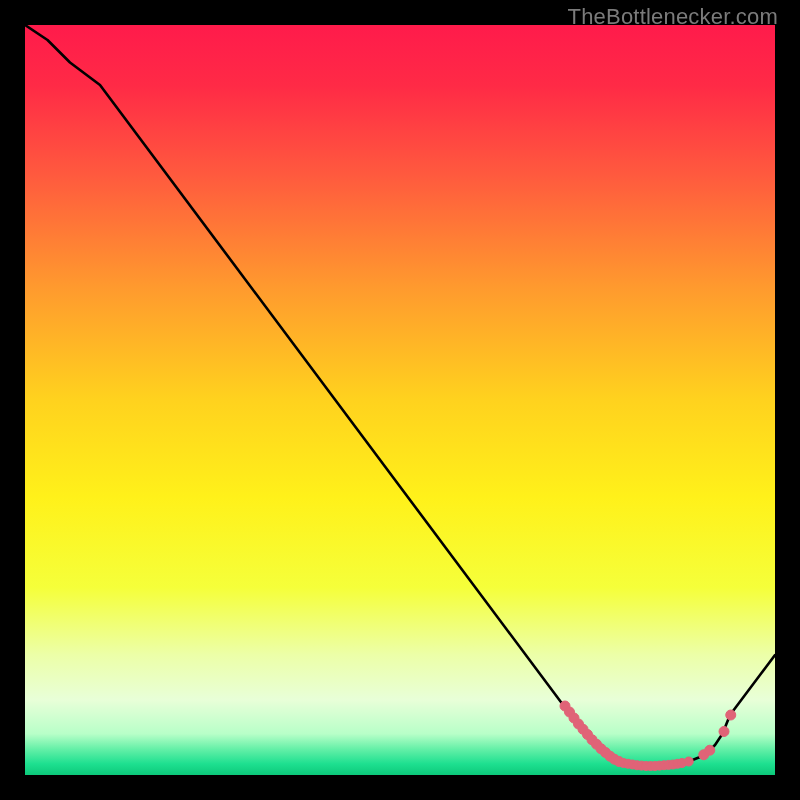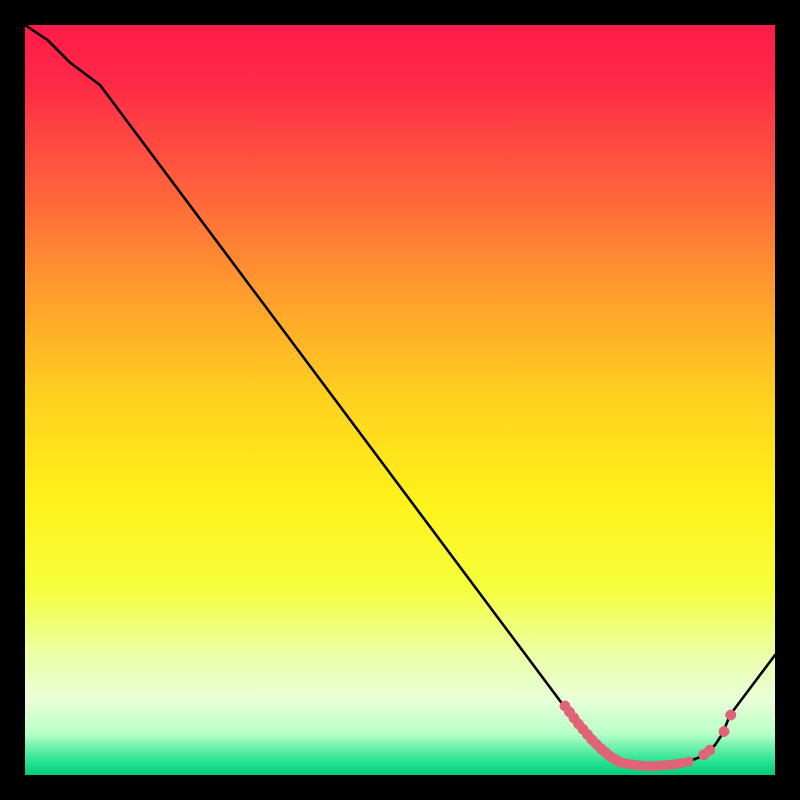--- a/index.html
+++ b/index.html
@@ -78,13 +78,14 @@
         <circle cx="648.00" cy="739.50" r="4.5" fill="#e06377" stroke="#e06377"></circle>
         <circle cx="652.50" cy="738.75" r="4.5" fill="#e06377" stroke="#e06377"></circle>
         <circle cx="657.00" cy="738.00" r="4.5" fill="#e06377" stroke="#e06377"></circle>
         <circle cx="663.75" cy="736.50" r="4.5" fill="#e06377" stroke="#e06377"></circle>
         <circle cx="678.75" cy="729.75" r="5" fill="#e06377" stroke="#e06377"></circle>
         <circle cx="684.75" cy="725.25" r="5" fill="#e06377" stroke="#e06377"></circle>
         <circle cx="699.00" cy="706.50" r="5" fill="#e06377" stroke="#e06377"></circle>
         <circle cx="705.75" cy="690.00" r="5" fill="#e06377" stroke="#e06377"></circle>
       </svg>
   </div>
+  <div class="watermark">TheBottlenecker.com</div>
 </div>
 
 </body></html>

